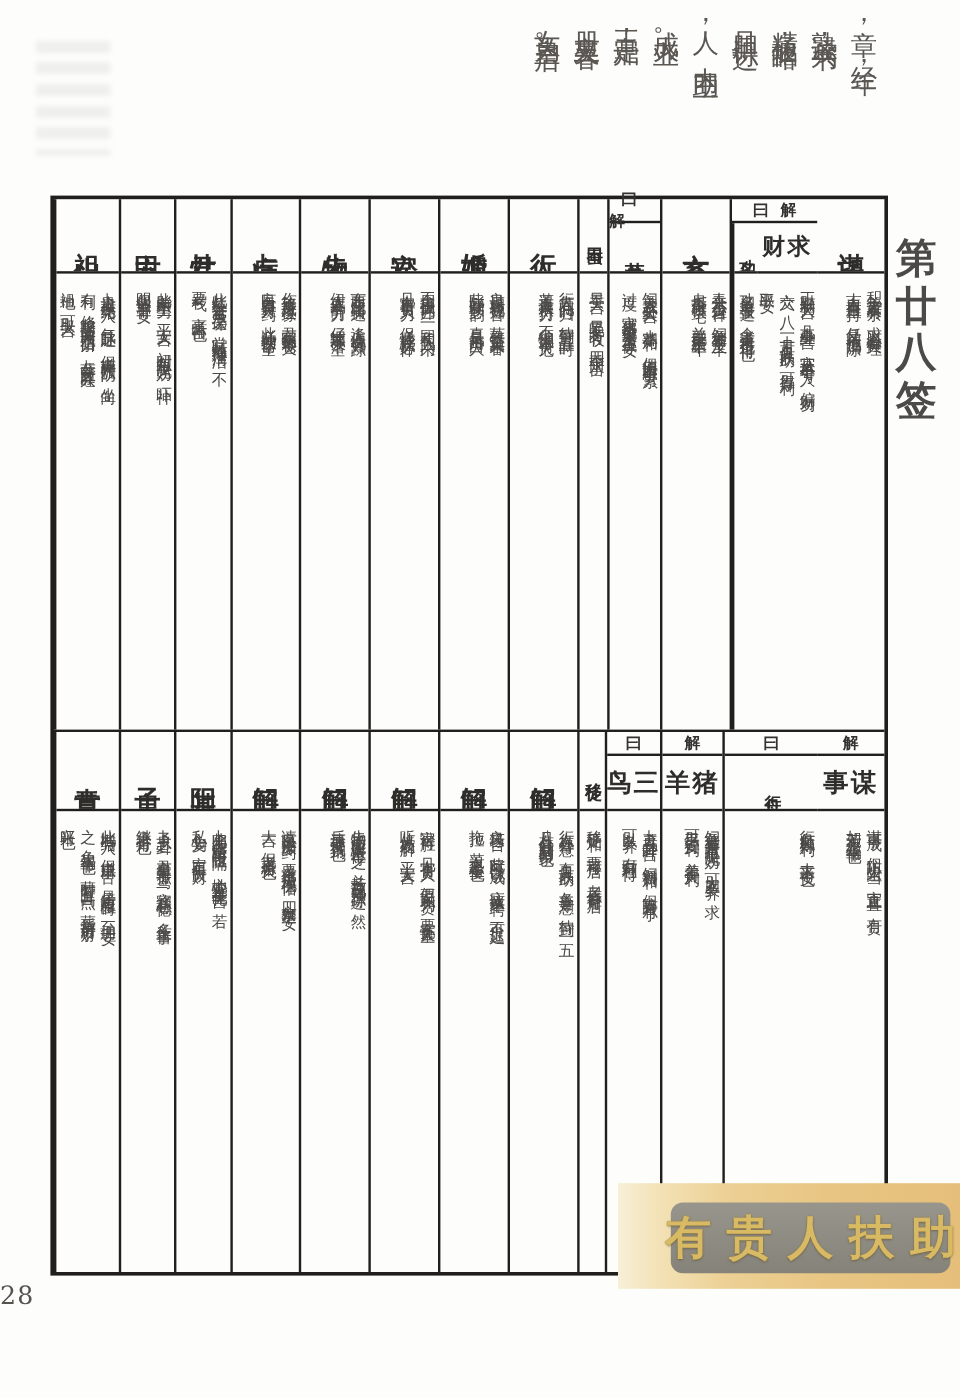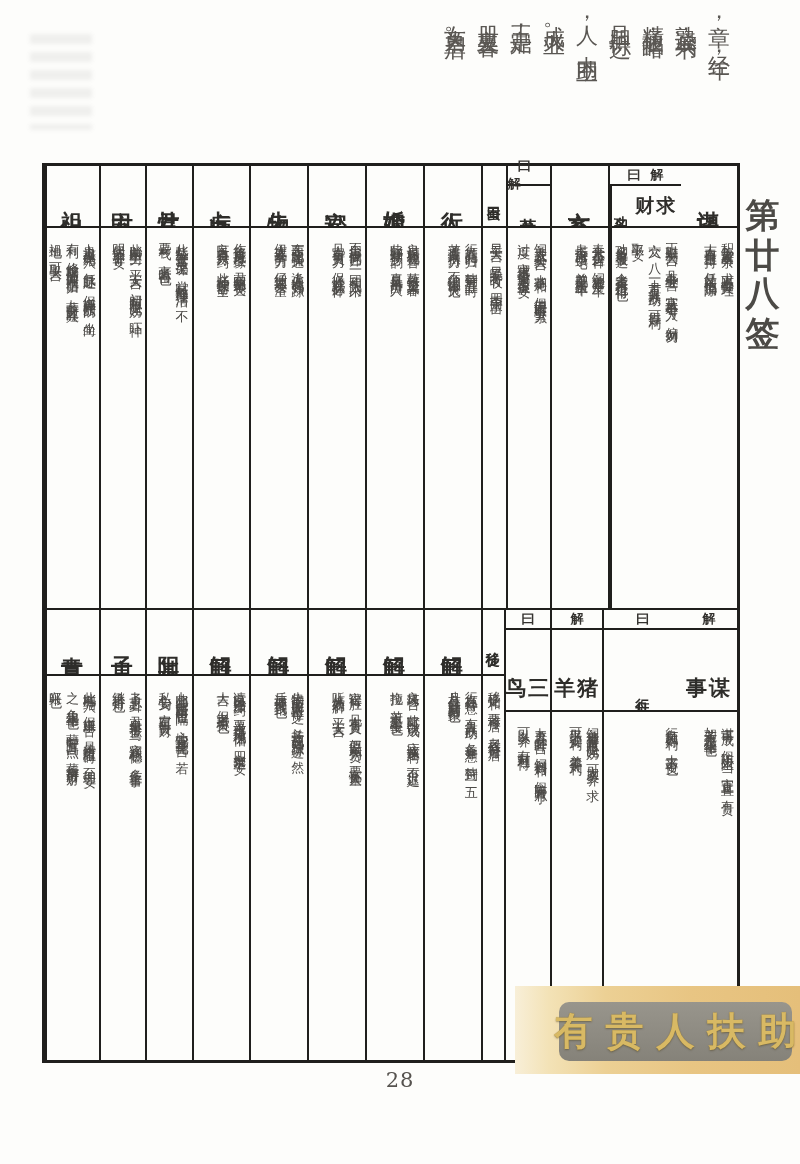--- a/index.html
+++ b/index.html
@@ -38,40 +38,40 @@
   .grouprow > .col:not(:first-child){border-inline-start:2px solid #201f1d;}
   .trow{min-width:0;}
   .grouprow{display:flex;direction:rtl;flex:1;min-height:0;}
   .strip{
     height:18px;border-bottom:2px solid #201f1d;flex:none;
     display:flex;align-items:center;justify-content:center;
     font-size:13px;font-weight:700;letter-spacing:10px;text-indent:10px;color:#34322f;
   }
   .hdrwrap{
     flex:none;border-bottom:2px solid #201f1d;
-    display:flex;align-items:center;justify-content:center;overflow:hidden;color:#2e2d2a;
+    display:flex;align-items:center;justify-content:center;overflow:hidden;color:#2e2d2a;font-family:Liberation Serif, serif;
   }
   #row1 .hdrwrap{height:60px;}
   #row2 .hdrwrap{height:64px;}
   #row1 .has-strip .hdrwrap,#row1 .grouprow .hdrwrap{height:40px;}
-  #row2 .has-strip .hdrwrap{height:44px;margin-top:36px;}
+  #row2 .has-strip .hdrwrap{height:44px;}
   .hv{writing-mode:vertical-rl;text-orientation:upright;font-size:22px;font-weight:700;letter-spacing:3px;}
   .hv2{writing-mode:vertical-rl;text-orientation:upright;font-size:17px;font-weight:700;letter-spacing:2px;}
   .hvs{writing-mode:vertical-rl;text-orientation:upright;font-size:14px;font-weight:700;letter-spacing:1px;}
   .hh{font-size:21px;font-weight:700;letter-spacing:2px;white-space:nowrap;}
   .content{
     flex:1;min-height:0;overflow:hidden;
     writing-mode:vertical-rl;text-orientation:upright;
     font-size:13px;letter-spacing:2px;line-height:1.15;
     padding:5px 3px 0 0;color:#4b4946;
   }
   .content div{margin-block-end:2px;}
   
   #page-number{
-    position:absolute;left:0;right:0;top:1068px;text-align:center;
+    position:absolute;left:0;right:0;top:1068px;
     font-size:21px;color:#56534f;letter-spacing:1px;
   }
   
   #banner{
     position:absolute;left:515px;top:986px;width:285px;height:88px;z-index:5;
     background:linear-gradient(90deg,#f8efd8 0%,#f3e2b6 12%,#ecd094 32%,#e8c583 62%,#e5bf7a 100%);
   }
   #banner-box{
     position:absolute;left:44px;top:16px;right:8px;bottom:13px;border-radius:10px;
     background:linear-gradient(180deg,#98958c 0%,#8d8a81 60%,#858279 100%);

